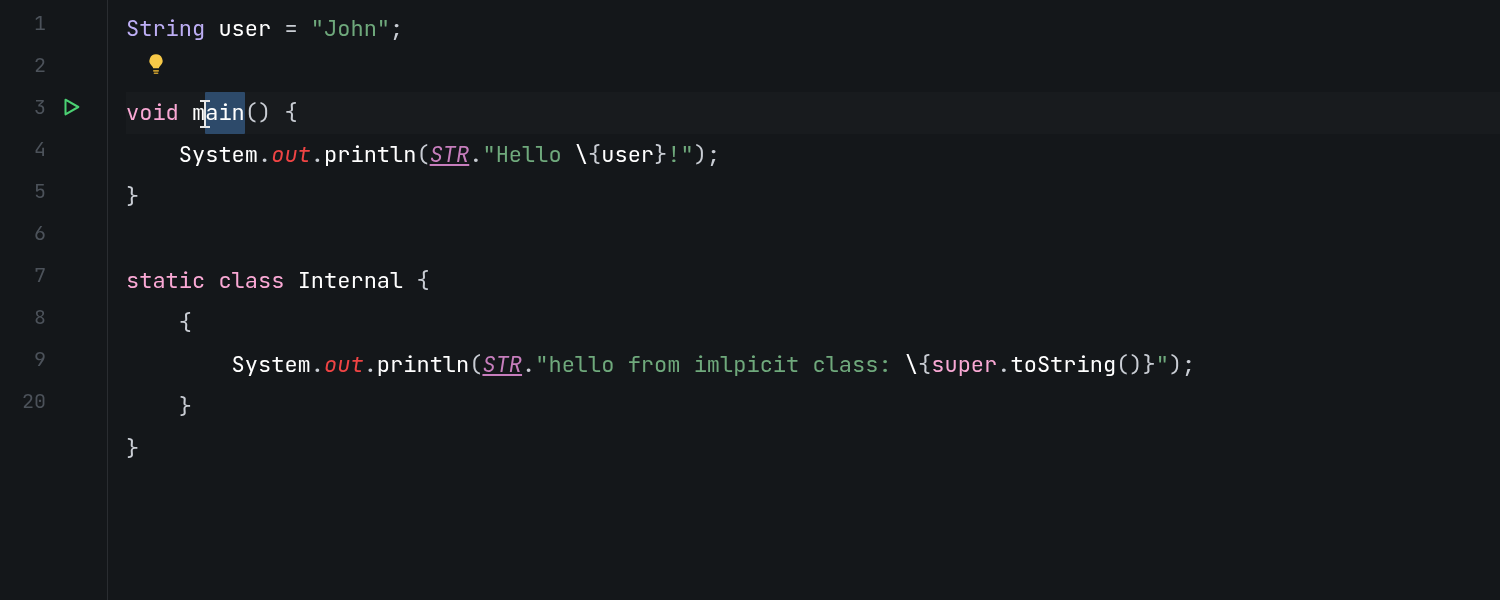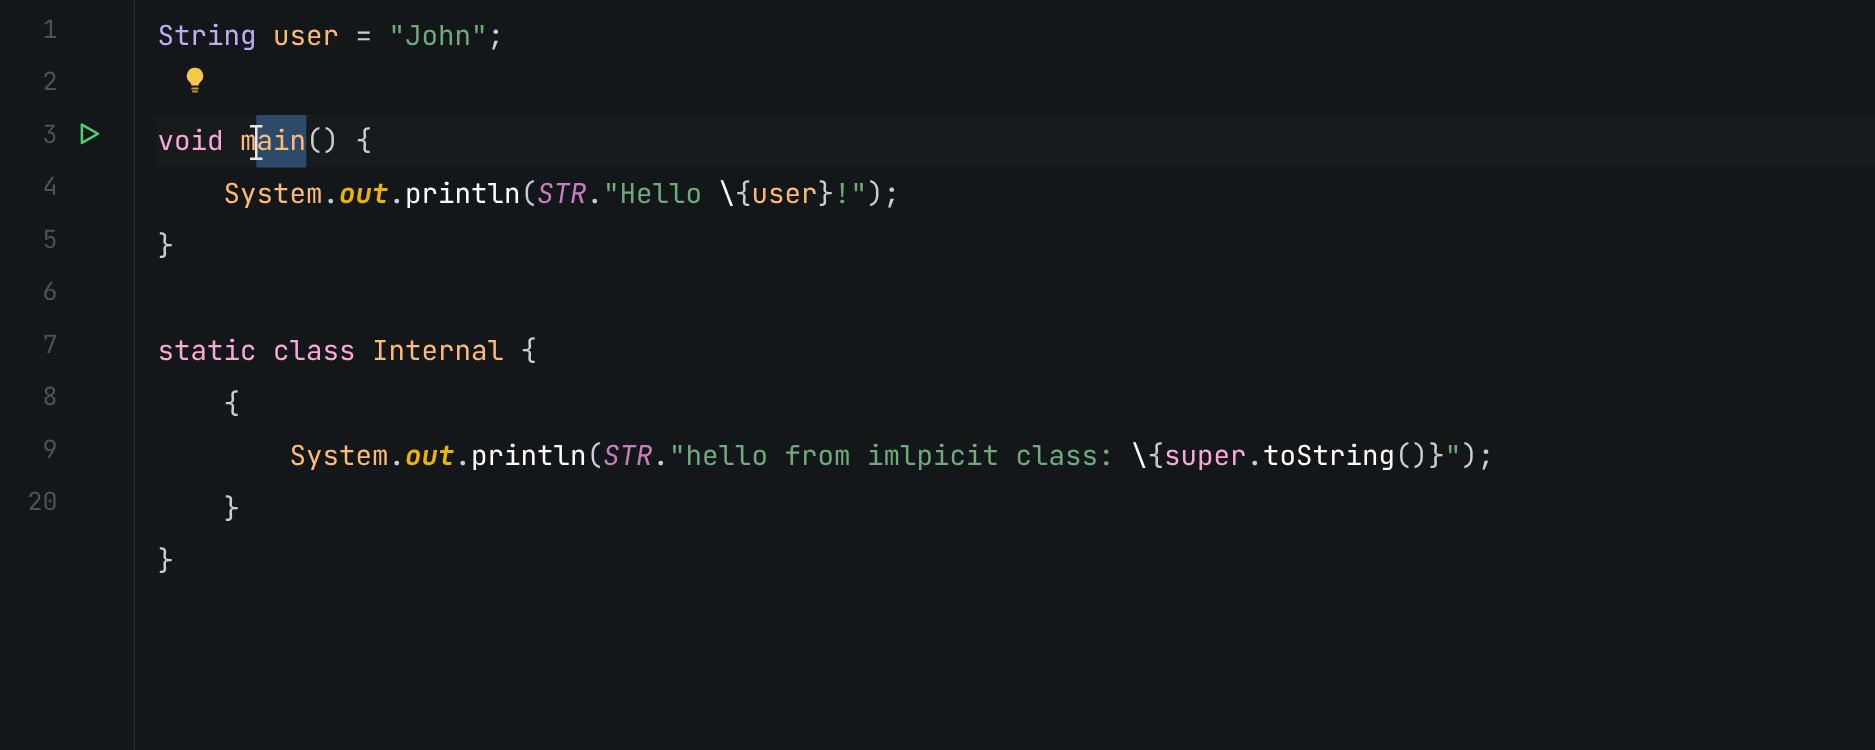--- a/index.html
+++ b/index.html
@@ -74,27 +74,27 @@
     background: rgba(255,255,255,0.020);
   }
   
   .sel {
     background: #2d4a6a;
     border-radius: 1px;
   }
   
   .kw     { color: #f9a8d4; } 
   .type   { color: #bdaef4; } 
-  .ident  { color: #fdba74; }
+  .ident  { color: #ffffff; }
   .punct  { color: #c9cdd4; }
   .str    { color: #6fa97c; }
-  .italic { font-style: italic; }
+  .italic { font-style: italic; text-decoration: underline; }
   .method { color: #ffffff; }
   .tmpl   { color: #c77ebd; } 
-  .staticf{ color: #eab308; font-style: italic; font-weight: bold; } 
+  .staticf{ color: #ef4444; font-style: italic; } 
   .escape { color: #ffffff; } 
   .brace  { color: #c9cdd4; }
   
   .bulb {
     position: absolute;
     left: 17px;
     top: -1px;
     width: 26px;
     height: 26px;
     pointer-events: auto;

